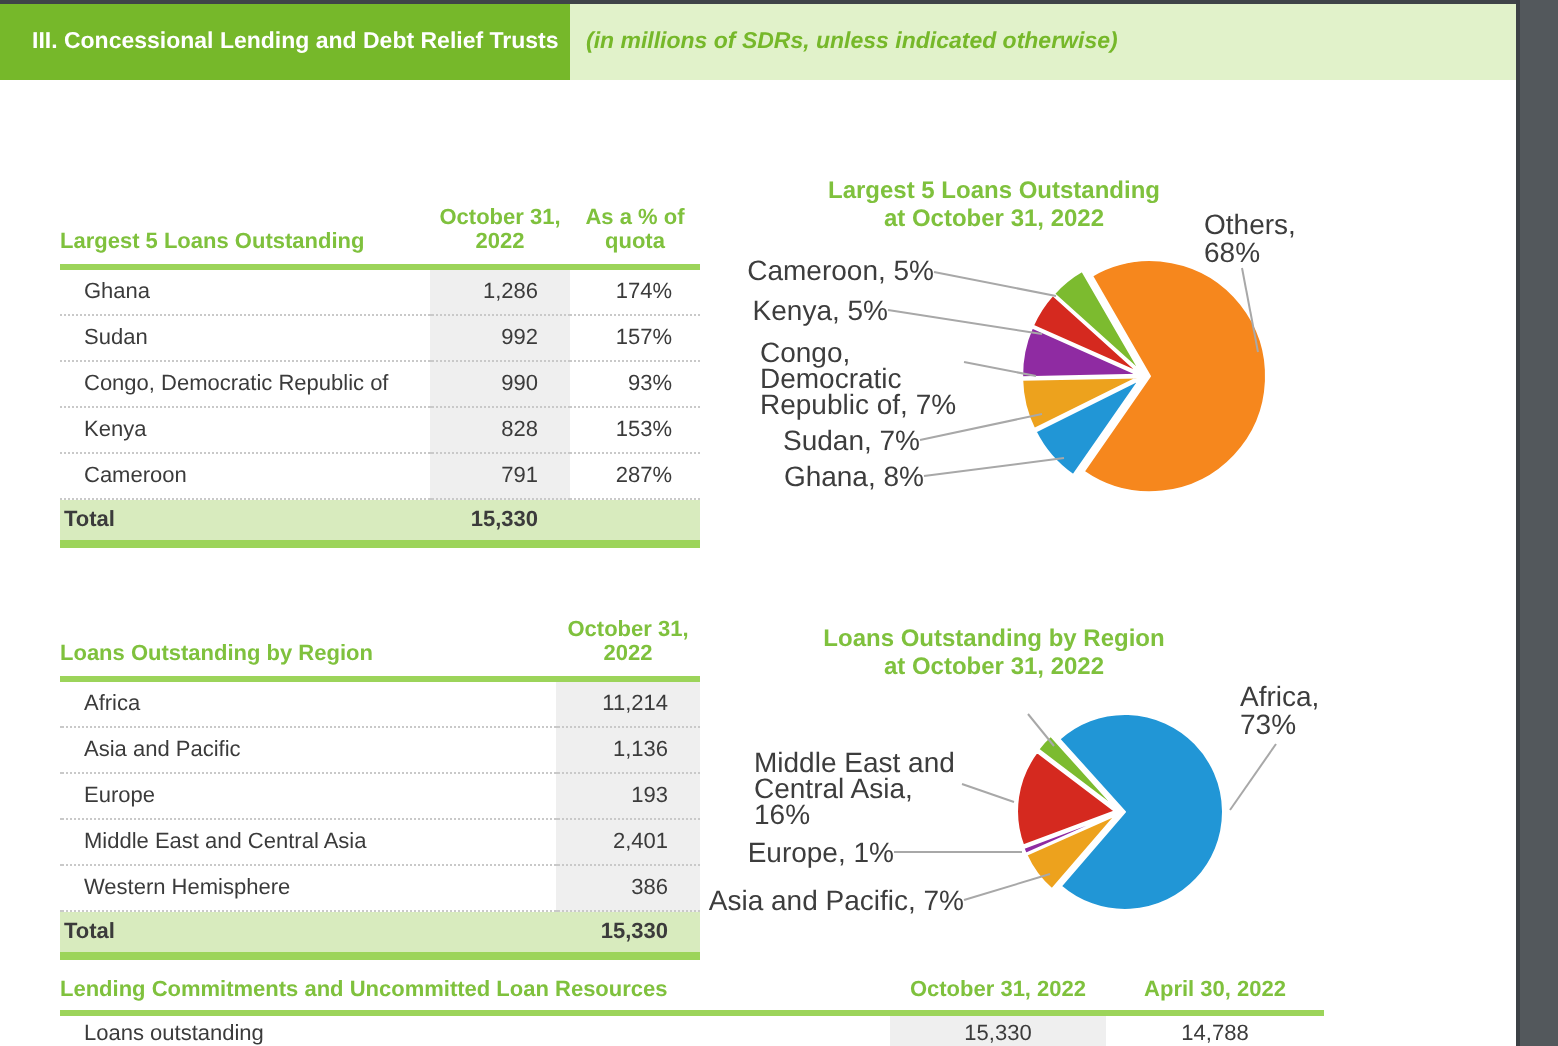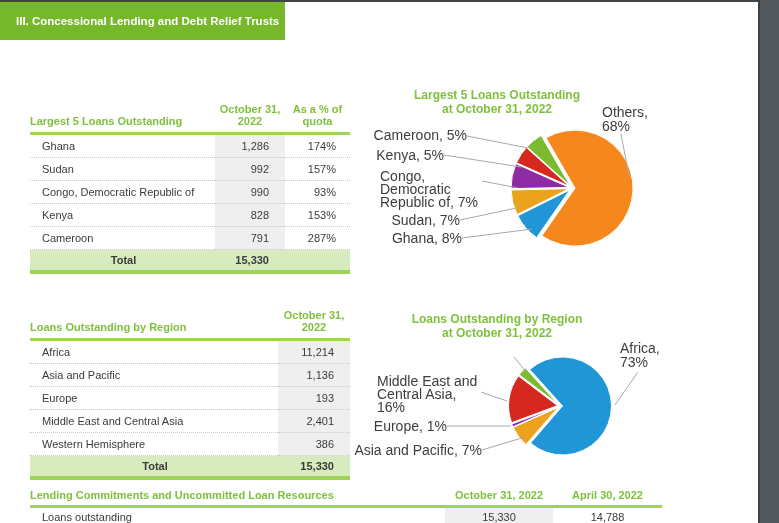--- a/index.html
+++ b/index.html
@@ -19,21 +19,21 @@
   thead th{color:#7fc13d;font-weight:bold;vertical-align:bottom;padding:0 0 5px 0;font-size:11px;}
   thead tr{border-bottom:3px solid #9cd45a;}
   td{height:22px;padding:0;}
   td.name{padding-left:12px;text-align:left;}
   td.val{text-align:right;padding-right:16px;}
   td.gray{background:#efefef;}
   td.pct{text-align:right;padding-right:14px;}
   tbody tr{border-bottom:1px dotted #c9c9c9;}
   tr.total-row{background:#d8ebbe;font-weight:bold;border-bottom:4px solid #9cd45a;}
   tr.total-row td{height:20px;}
-  tr.total-row td.tlabel{padding-left:2px;text-align:center;}
+  tr.total-row td.tlabel{padding-left:2px;text-align:left;}
 
   .tbl1{position:absolute;left:30px;top:88px;width:320px;}
   .tbl1 thead th{height:39px;}
   .tbl2{position:absolute;left:30px;top:303px;width:320px;}
   .tbl2 thead th{height:30px;}
   .tbl3{position:absolute;left:30px;top:481px;width:632px;}
   .tbl3 thead th{height:20px;padding-bottom:4px;}
   .tbl3 td{height:18px;}
   .tbl3 td.cval{text-align:center;padding:0;}
   th.left{text-align:left;}
@@ -47,20 +47,23 @@
   .lines-overlay{position:absolute;left:0;top:0;width:779px;height:523px;pointer-events:none;}
   .pie-svg{position:absolute;}
 </style>
 </head>
 <body>
 
 <div class="page">
   <div class="top-edge"></div>
   <div class="title-bar">
     <span>III. Concessional Lending and Debt Relief Trusts</span>
+  </div>
+  <div class="subtitle-bar">
+    <span>(in millions of SDRs, unless indicated otherwise)</span>
   </div>
   <div class="viewer-edge"></div>
 
   <table class="tbl1">
     <colgroup>
         <col style="width:185px">
         <col style="width:70px">
         <col style="width:65px">
       </colgroup>
     <thead>

